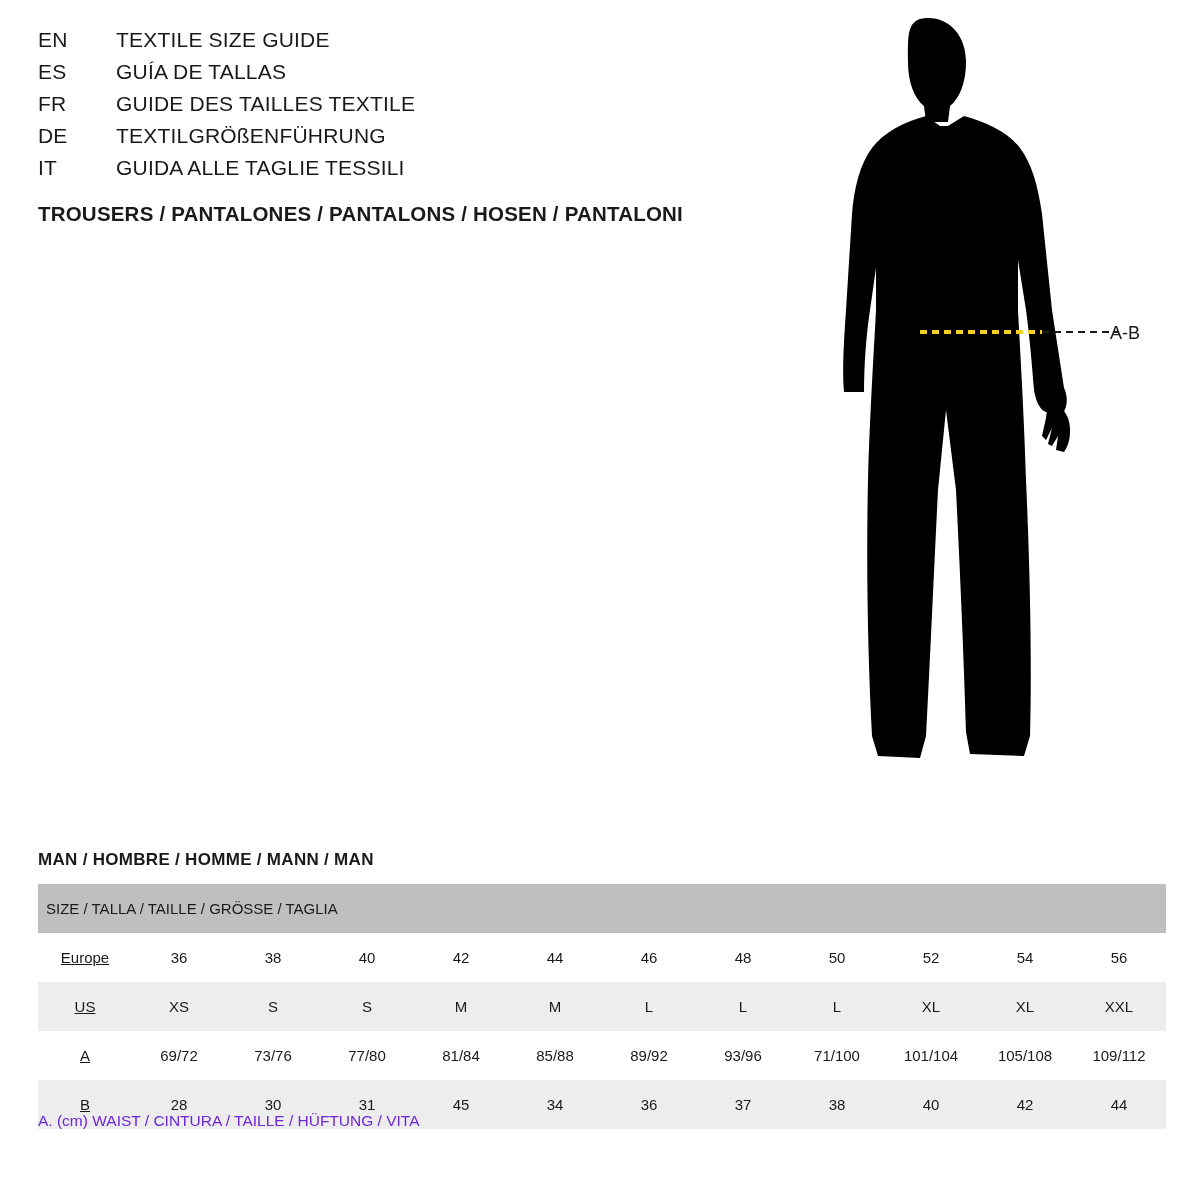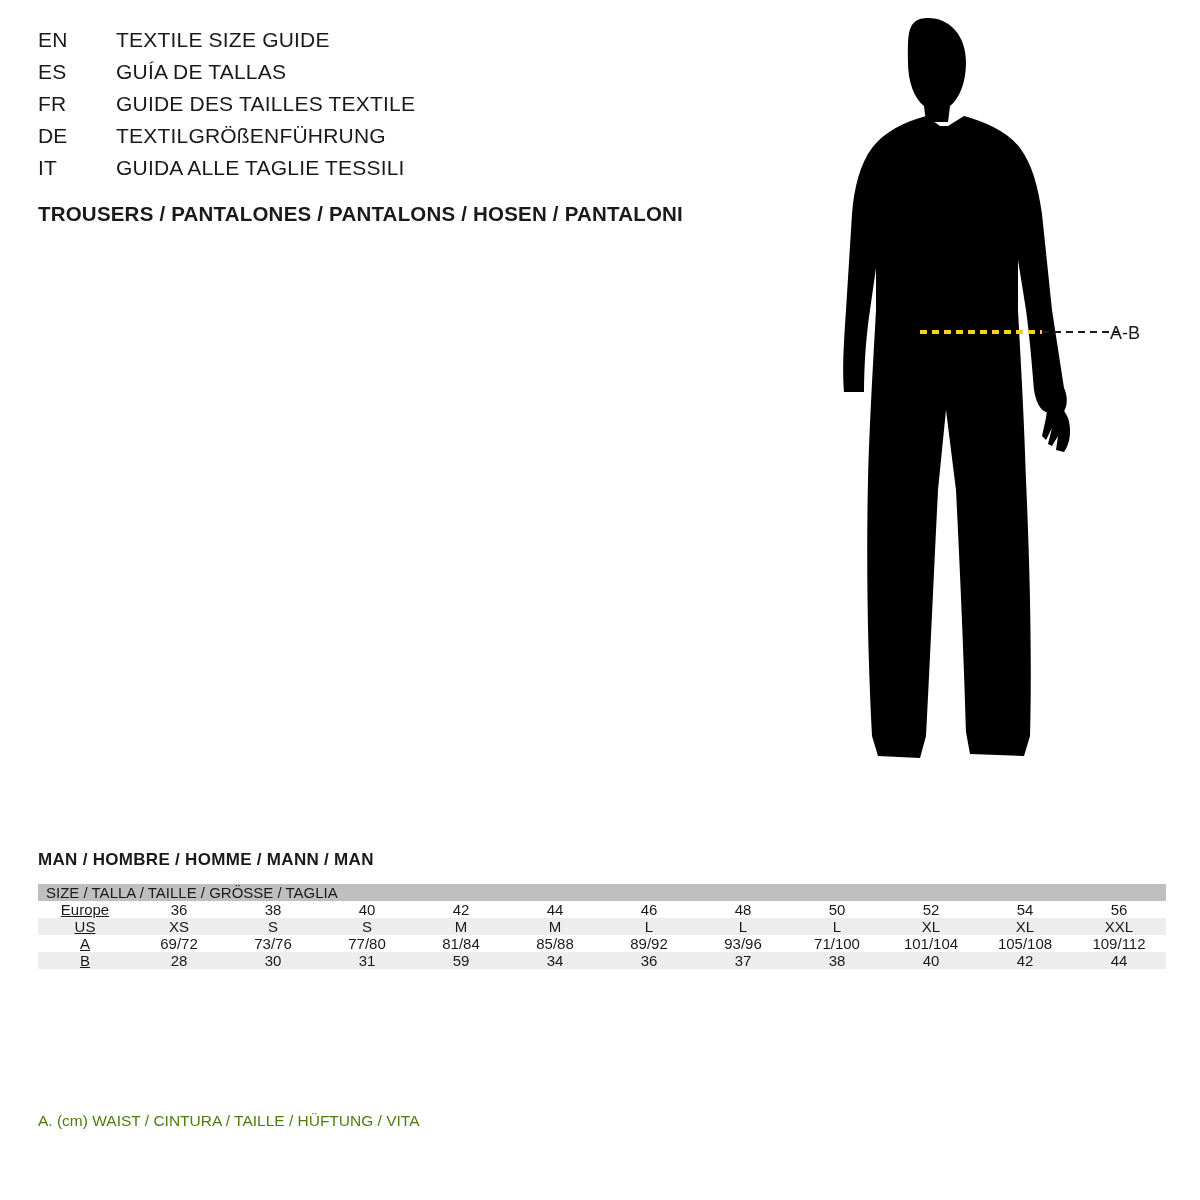--- a/index.html
+++ b/index.html
@@ -82,21 +82,21 @@
   }
   table.size-table {
     border-collapse: collapse;
     width: 1128px;
     table-layout: fixed;
   }
   table.size-table td, table.size-table th {
     font-size: 15px;
     font-weight: normal;
     text-align: center;
-    padding: 0 2px;
+    padding: 16px 2px;
     color: #1a1a1a;
   }
   tr.header-row td {
     background: #bfbfbf;
     text-align: left;
     padding-left: 8px;
     font-size: 15px;
   }
   tr.band-light td { background: #ffffff; }
   tr.band-grey td { background: #ededed; }
@@ -110,21 +110,21 @@
   
   .footnotes {
     position: absolute;
     left: 38px;
     top: 1108px;
     width: 900px;
   }
   .footnote {
     font-size: 15.5px;
     line-height: 26px;
-    color: #4d7c0f;
+    color: #6d28d9;
   }
 </style>
 </head>
 <body>
 
 <div class="lang-block">
   <div class="lang-row">
     <div class="lang-code">EN</div>
     <div class="lang-title">TEXTILE SIZE GUIDE</div>
   </div>
@@ -248,21 +248,21 @@
         <td>101/104</td>
         <td>105/108</td>
         <td>109/112</td>
       </tr>
 
       <tr class="band-grey">
         <td class="row-label">B</td>
         <td>28</td>
         <td>30</td>
         <td>31</td>
-        <td>59</td>
+        <td>45</td>
         <td>34</td>
         <td>36</td>
         <td>37</td>
         <td>38</td>
         <td>40</td>
         <td>42</td>
         <td>44</td>
       </tr>
     </tbody>
   </table>

